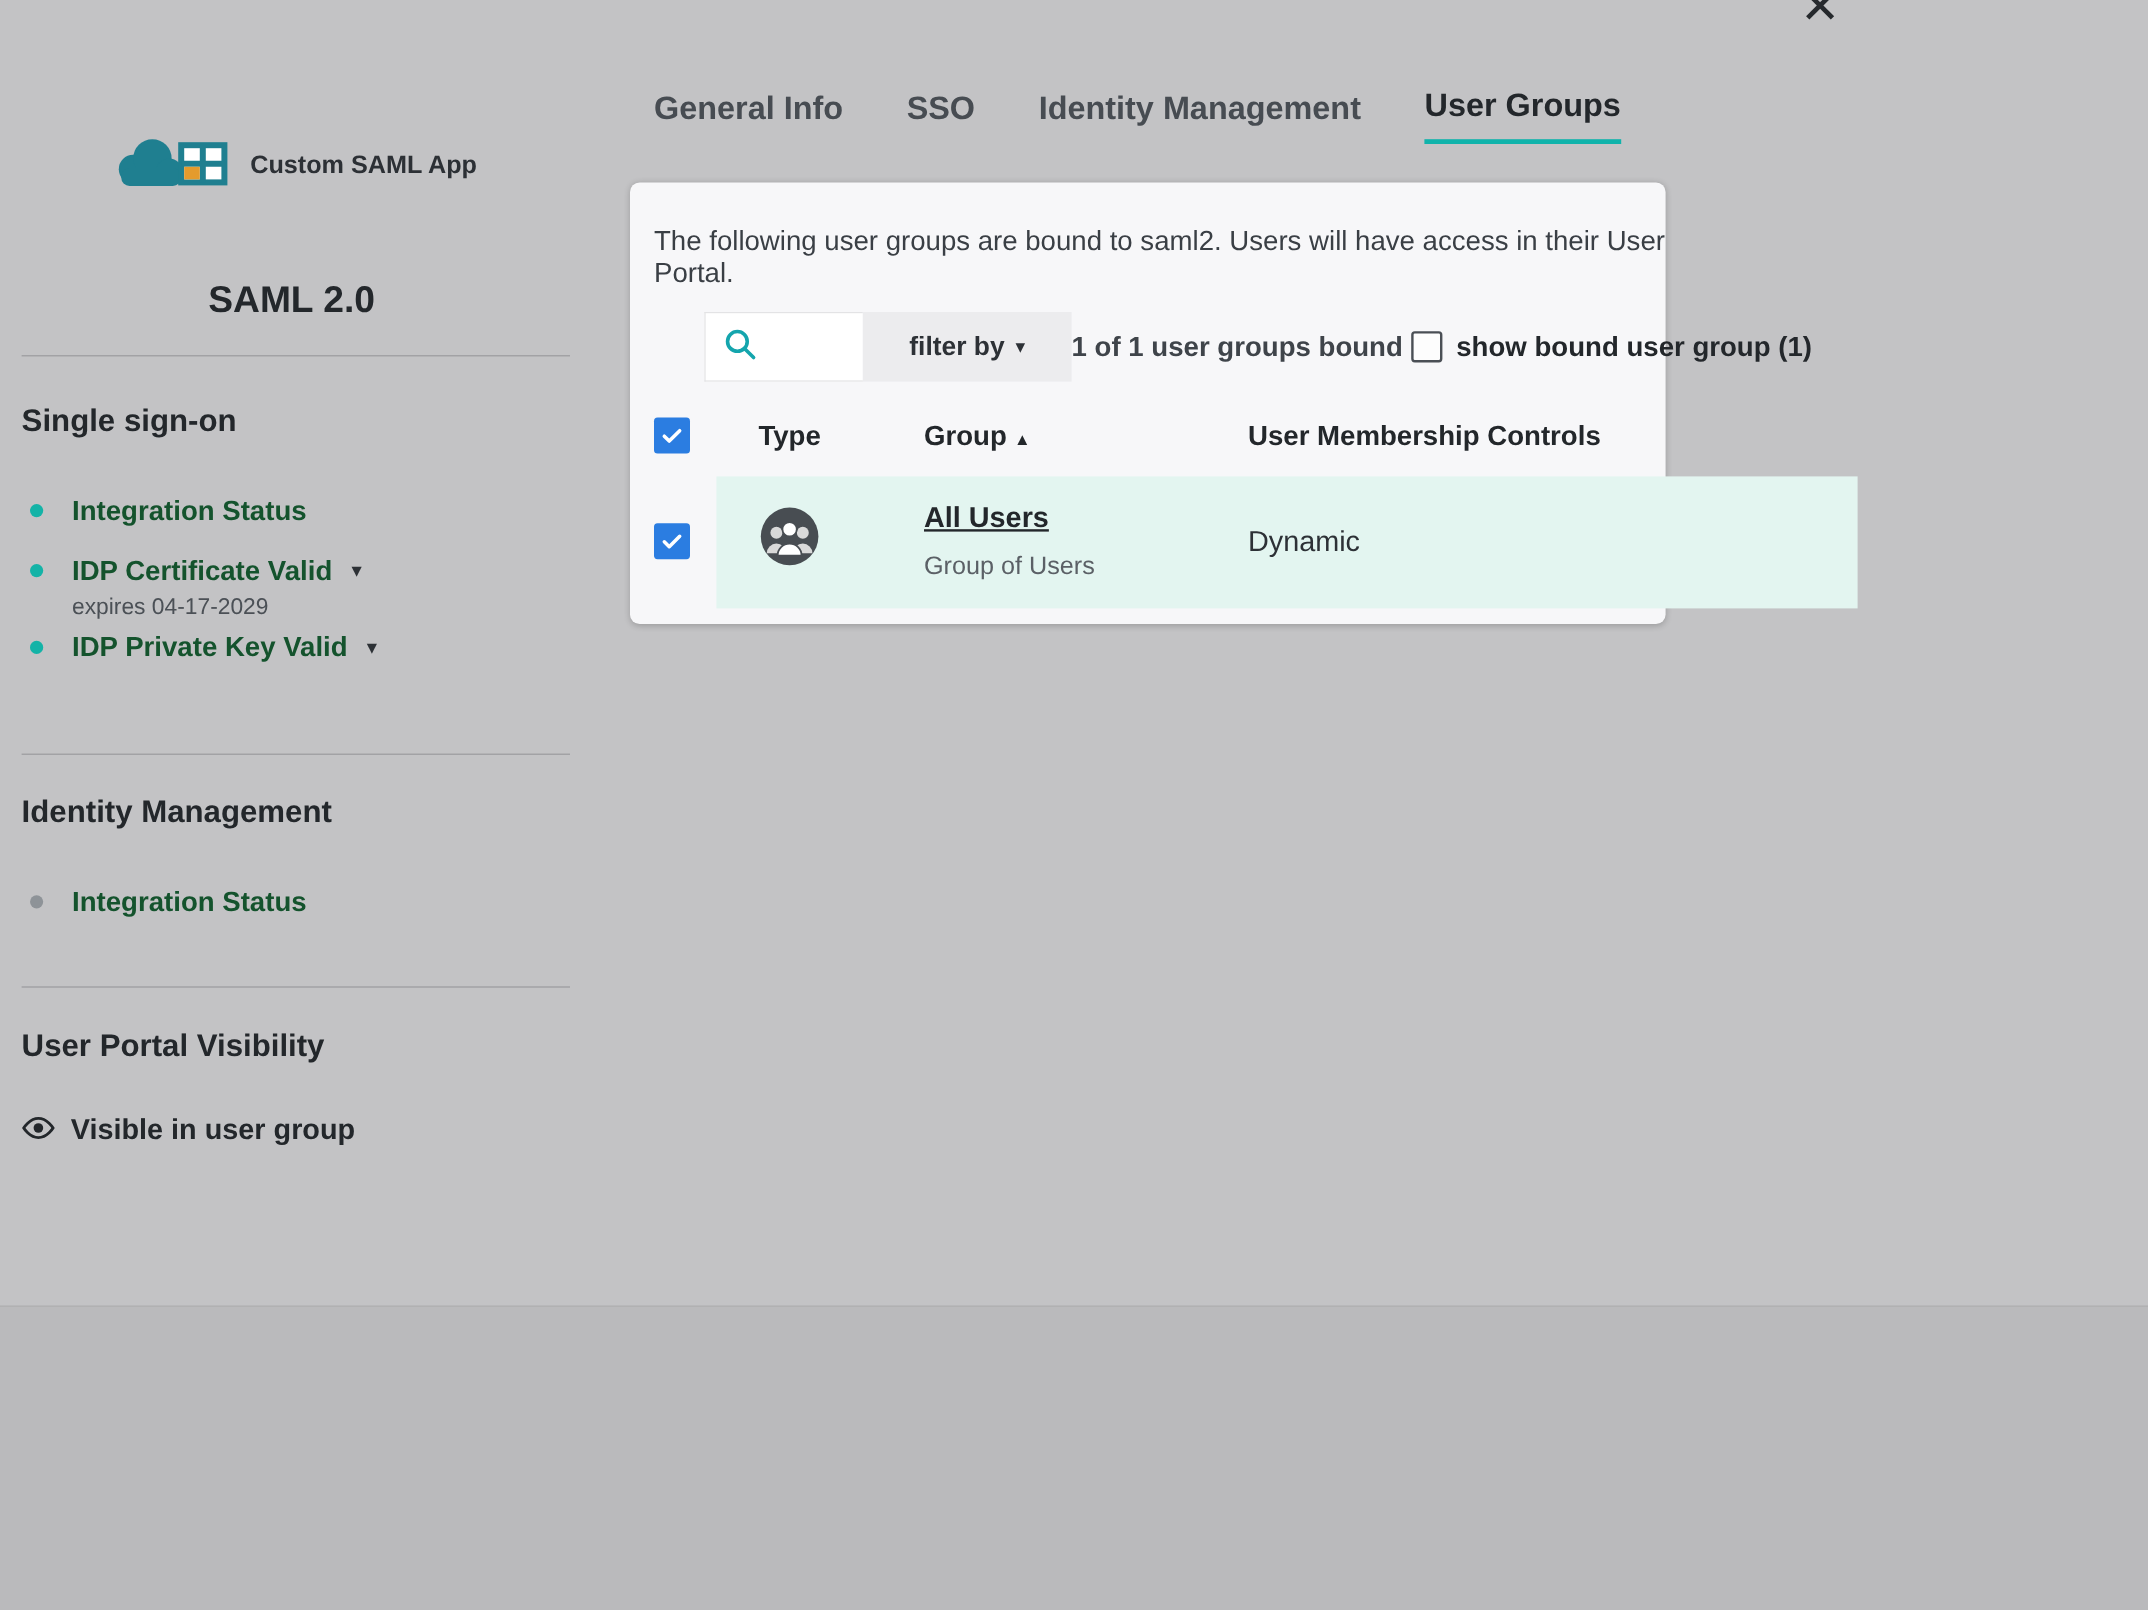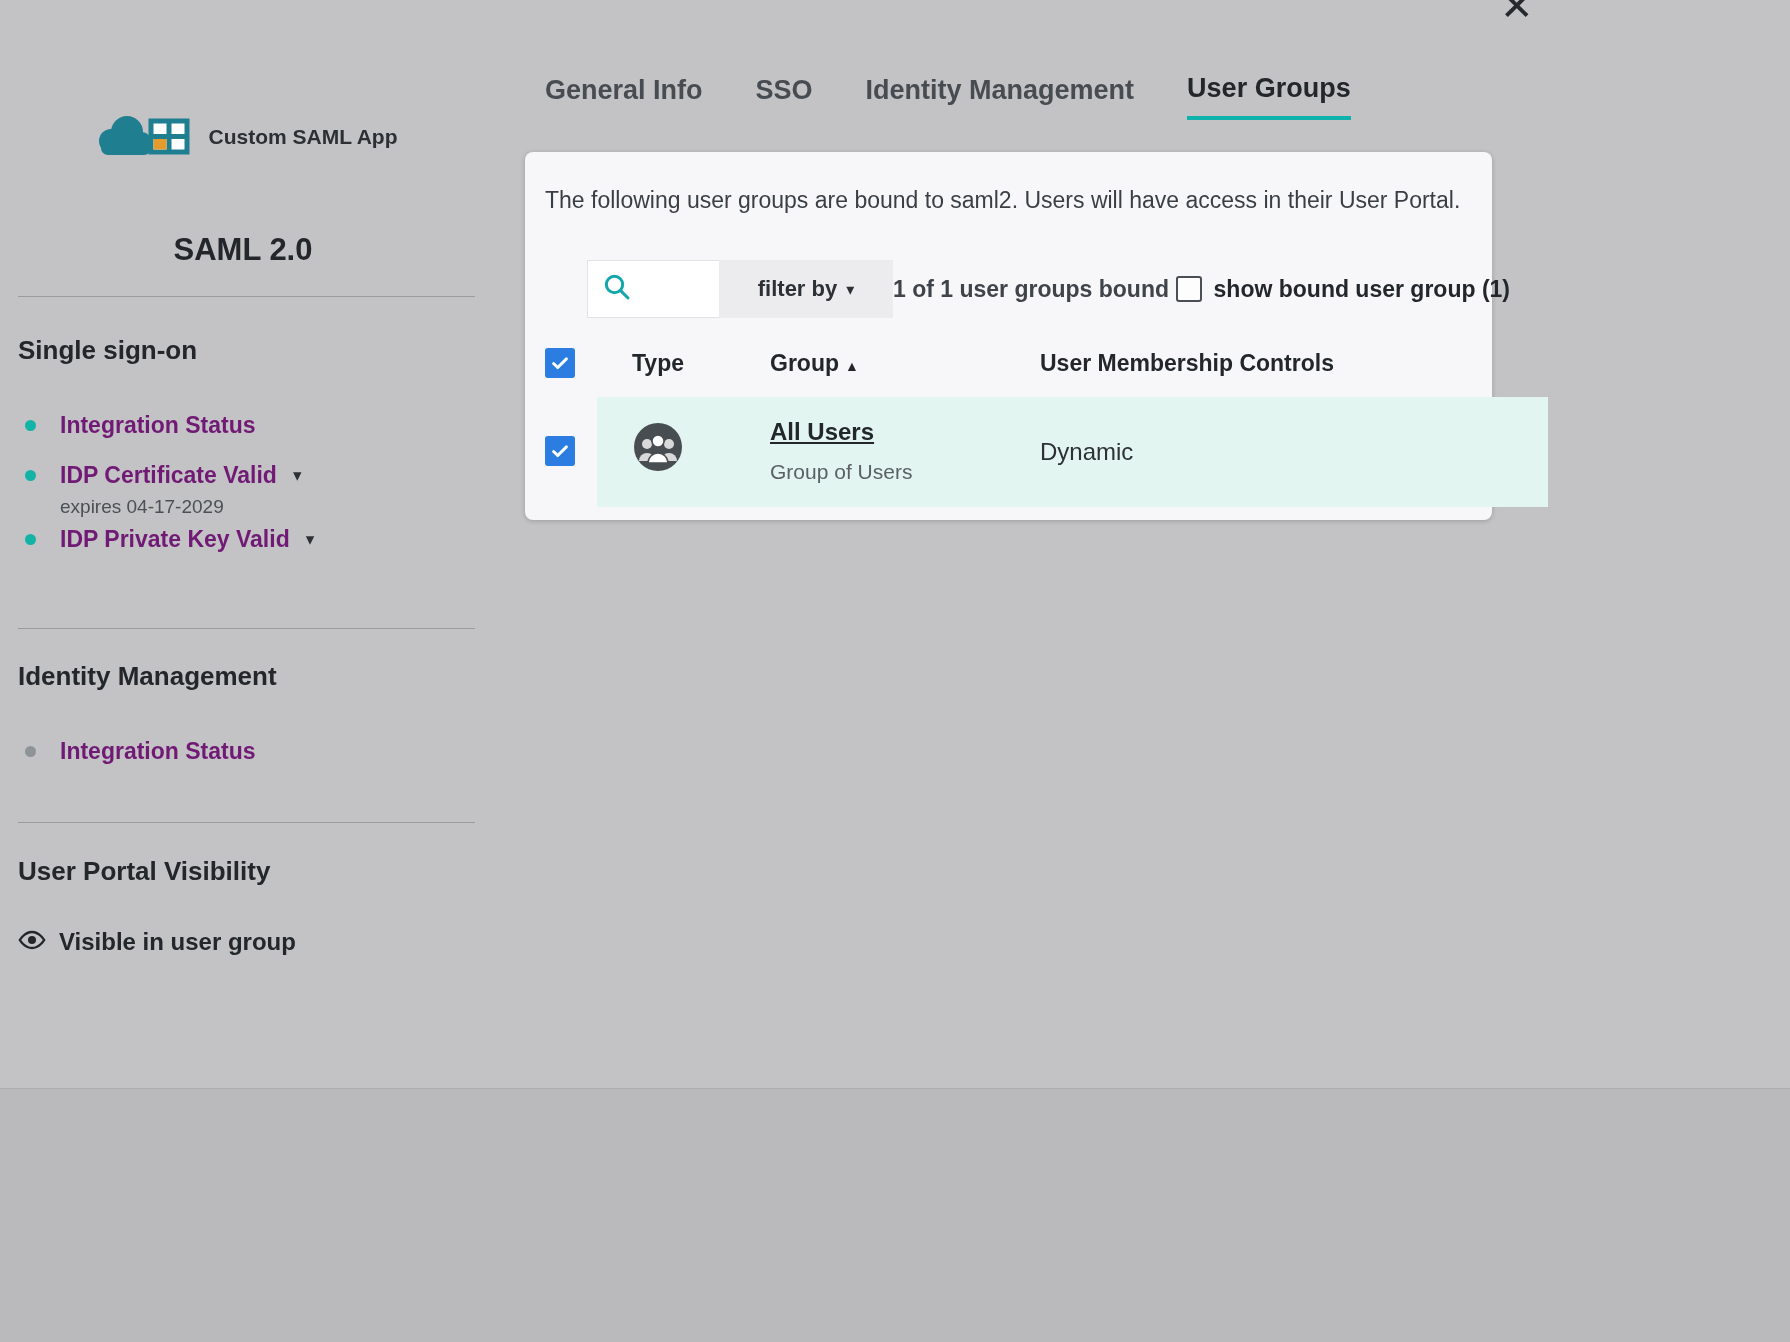--- a/index.html
+++ b/index.html
@@ -32,35 +32,35 @@
     text-align:center; font-size:31px; font-weight:700; color:#23272b;
   }
   .side-hr { position:absolute; left:18px; width:457px; height:0; border-top:1px solid #9b9b9d; }
   .hr1 { top:296px; } .hr2 { top:628px; } .hr3 { top:822px; }
   .side-h2 { position:absolute; left:18px; font-size:26px; font-weight:700; color:#23272b; }
   .h2-sso { top:335px; } .h2-idm { top:661px; } .h2-portal { top:856px; }
   .side-item { position:absolute; left:25px; display:flex; align-items:center; gap:24px; }
   .side-item .dot { width:11px; height:11px; border-radius:50%; flex:none; }
   .dot-teal { background:#14b3a7; }
   .dot-gray { background:#8e9398; }
-  .side-item .lbl { font-size:23px; font-weight:700; color:#701a75; }
+  .side-item .lbl { font-size:23px; font-weight:700; color:#14532d; }
   .side-item .caret { font-size:17px; color:#2d3136; margin-left:-8px; }
   .it-1 { top:412px; } .it-2 { top:462px; } .it-3 { top:526px;justify-content:flex-end; } .it-4 { top:738px; }
   .side-sub { position:absolute; left:60px; top:496px; font-size:19px; color:#4b5056; }
   .portal-row { position:absolute; left:18px; top:928px; display:flex; align-items:center; gap:13px; }
   .portal-row .lbl { font-size:24px; font-weight:700; color:#23272b; }
 
   
   .tabs { position:absolute; left:545px; top:73px; display:flex; gap:53px;align-items:center; }
   .tab { font-size:27px; font-weight:700; color:#474c52; padding-bottom:12px; cursor:pointer; white-space:nowrap; }
   .tab.active { color:#23272b; border-bottom:4px solid #10b3ab; }
 
   
   .panel {
-    position:absolute; left:525px; top:152px; width:967px; height:368px;
+    position:absolute; left:525px; top:152px; width:863px; height:368px;
     background:#f7f7f9; border-radius:8px;
     box-shadow:0 1px 5px rgba(0,0,0,.2);
   }
   .panel .desc { position:absolute; left:20px; top:35px; font-size:23px; color:#3a3f45; }
 
   .controls { position:absolute; left:22px; top:108px; width:979px; height:58px; display:flex; align-items:center;padding-left:40px; }
   .search-combo { display:flex; width:306px; height:58px; flex:none; }
   .search-box {
     width:132px; background:#ffffff; border:1px solid #e3e3e5; border-right:none;
     display:flex; align-items:center; padding-left:14px; gap:6px;

